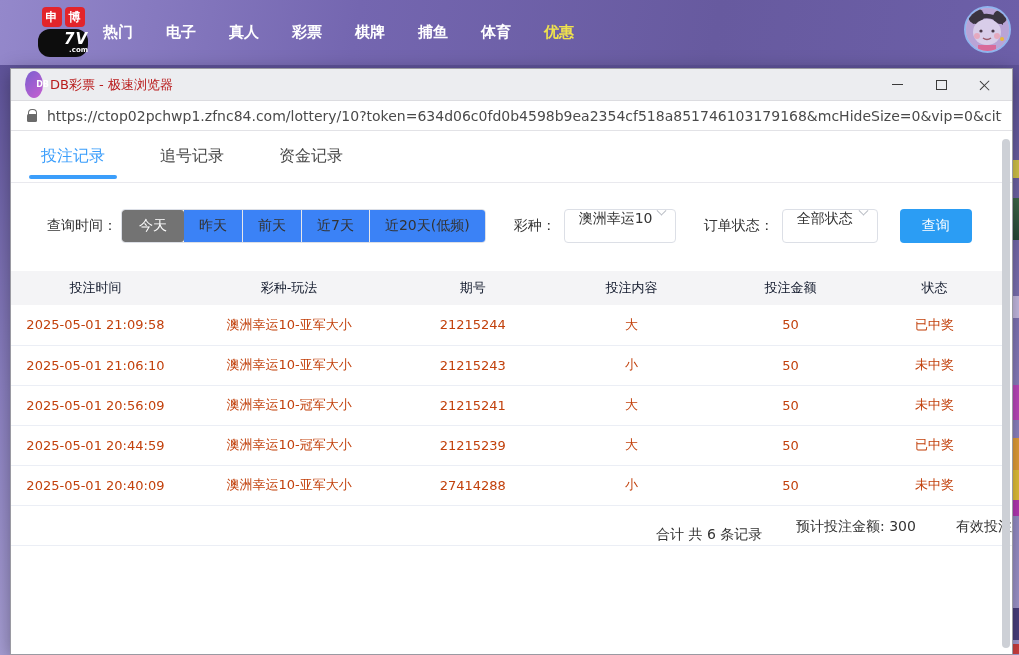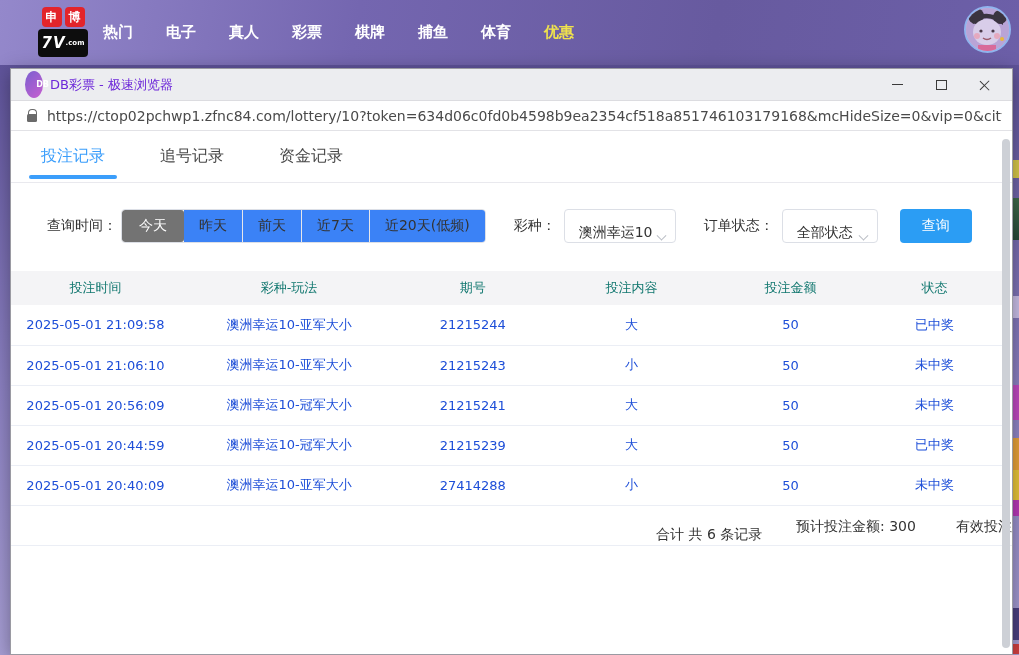--- a/index.html
+++ b/index.html
@@ -6,37 +6,37 @@
   html,body { width:1019px; height:655px; overflow:hidden; font-family:"DejaVu Sans","Liberation Sans",sans-serif; }
   body { position:relative; background:linear-gradient(180deg,#564a92 0%,#8d82c3 60%,#a79ed4 100%); }
 
   
   .site-nav { position:absolute; left:0; top:0; width:1019px; height:65px;
     background:linear-gradient(100deg,#9488cb 0%,#7466b0 35%,#675a9f 70%,#6c5fa8 100%);
     display:flex; align-items:center; }
   .logo { position:absolute; left:38px; top:7px; width:50px; }
   .logo-row { display:flex; gap:3px; justify-content:center; }
   .logo-sq { width:20px; height:20px; background:#e3242b; border-radius:4px; color:#fff; font-size:12px; font-weight:700; display:flex; align-items:center; justify-content:center; }
-  .logo-box { margin-top:2px; width:50px; height:28px; background:#0d0d0d; border-radius:4px; color:#fff; display:flex; flex-direction:row; align-items:center; justify-content:center; line-height:1; }
+  .logo-box { margin-top:2px; width:50px; height:28px; background:#0d0d0d; border-radius:12px; color:#fff; display:flex; flex-direction:column; align-items:flex-end; justify-content:center; line-height:1; }
   .logo-7v { font-size:15px; font-weight:900; font-style:italic; letter-spacing:1px; }
   .logo-com { font-size:7px; font-weight:700; }
   .nav-items { position:absolute; left:103px; top:0; height:65px; display:flex; align-items:center; gap:33px; }
   .nav-item { color:#fff; font-size:15px; font-weight:700; cursor:pointer; white-space:nowrap; }
   .nav-item.highlight { color:#f0e24d; }
   .avatar { position:absolute; right:8px; top:6px; width:47px; height:47px; border-radius:50%; border:2px solid #90b4ee; overflow:hidden; background:#c9b8e0; }
 
   
   .edge-bit { position:absolute; right:0; width:6px; }
 
   
   .window { position:absolute; left:10px; top:68px; width:1003px; height:587px; background:#fff;
     border:1px solid #9a9aa2; box-shadow:0 4px 18px rgba(0,0,0,.35); overflow:hidden; }
   .titlebar { height:32px; background:#ecedf0; display:flex; align-items:center; padding:0 8px; border-bottom:1px solid #dcdce0; }
   .favicon { width:18px; height:27px; border-radius:50%; background:linear-gradient(135deg,#7a5fd0,#c85fd0); color:#fff; font-size:8px; font-weight:700; display:flex; align-items:center; justify-content:center; margin:0 7px 0 6px;padding-left:17px; }
-  .win-title { font-size:13px; color:#6d28d9; flex:1; }
+  .win-title { font-size:13px; color:#b91c1c; flex:1; }
   .win-controls { display:flex; align-items:center; gap:30px; padding-right:12px; }
   .ctrl { width:14px; height:14px; display:flex; align-items:center; justify-content:center; cursor:pointer; }
   .ic-min { width:11px; border-top:1.4px solid #3a3a3a; }
   .ic-max { width:11px; height:10px; border:1.4px solid #3a3a3a; }
   .ic-close { position:relative; width:12px; height:12px; }
   .ic-close::before,.ic-close::after { content:''; position:absolute; left:5px; top:0; width:1.4px; height:13px; background:#3a3a3a; }
   .ic-close::before { transform:rotate(45deg);} .ic-close::after { transform:rotate(-45deg);}
 
   .urlbar { height:30px; background:#fff; border-bottom:1px solid #e2e2e6; display:flex; align-items:center; padding:0 10px 0 16px; }
   .lock { position:relative; width:10px; height:8px; background:#6a6a6a; border-radius:1.5px; margin:4px 10px 0 0; flex:none; }
@@ -53,30 +53,30 @@
   .tab.active::after { content:''; position:absolute; left:-12px; right:-12px; bottom:3px; height:4px; background:#3b9efb; border-radius:3px; }
 
   
   .filters { margin-top:26px; padding:0 36px; display:flex; align-items:center; font-size:14px; color:#333; }
   .flabel { white-space:nowrap; }
   .time-group { display:flex; align-items:stretch; height:34px; border:1px solid #dcdfe6; border-radius:4px; overflow:hidden; margin-left:4px; }
   .time-opt { display:flex; align-items:center; padding:0 15px; color:#333; cursor:pointer; position:relative; white-space:nowrap; background:#3b82f6; }
   .time-opt + .time-opt { border-left:1px solid #e7e7ea; }
   .time-opt.active { background:#737373; color:#fff; border-left:none; border-radius:3px; padding:0 17px; }
   .time-opt.active + .time-opt { border-left:none; }
-  .select { display:flex; align-items:flex-end; justify-content:space-between; height:34px; border:1px solid #dcdfe6; border-radius:4px; padding:0 10px 0 14px; margin-left:8px; background:#fff; cursor:pointer; }
+  .select { display:flex; align-items:flex-start; justify-content:space-between; height:34px; border:1px solid #dcdfe6; border-radius:4px; padding:0 10px 0 14px; margin-left:8px; background:#fff; cursor:pointer; }
   .sel-lottery { width:112px; } .sel-status { width:96px; }
   .chev { width:7px; height:7px; border-right:1.4px solid #b8bcc4; border-bottom:1.4px solid #b8bcc4; transform:rotate(45deg) translate(-2px,-2px); flex:none; }
   .gap28 { margin-left:28px; } .gap24 { margin-left:22px; }
   .btn-search { height:34px; width:72px; background:#2b9df4; color:#fff; border:none; border-radius:4px; font-size:14px; cursor:pointer; font-family:inherit; }
 
   
   .bet-table { margin-top:28px; width:993px; border-collapse:collapse; table-layout:fixed; }
-  .bet-table th { height:34px; background:#f4f4f6; color:#0f766e; font-size:13px; font-weight:400; text-align:center; }
-  .bet-table td { height:40px; font-size:13px; color:#1d4ed8; text-align:center; border-bottom:1px solid #ebeef5; }
+  .bet-table th { height:34px; background:#f4f4f6; color:#0f172a; font-size:13px; font-weight:400; text-align:center; }
+  .bet-table td { height:40px; font-size:13px; color:#c2410c; text-align:center; border-bottom:1px solid #ebeef5; }
   .won { color:#f03e3e; }
 
   
   .summary { position:relative; height:40px; border-bottom:1px solid #ebeef5; font-size:14px; color:#333; }
   .summary span { position:absolute; top:12px; white-space:nowrap; }
   .sum-total { left:645px;margin-top:8px; } .sum-expected { left:785px; } .sum-valid { left:945px; }
 </style>
 </head>
 <body>
 

